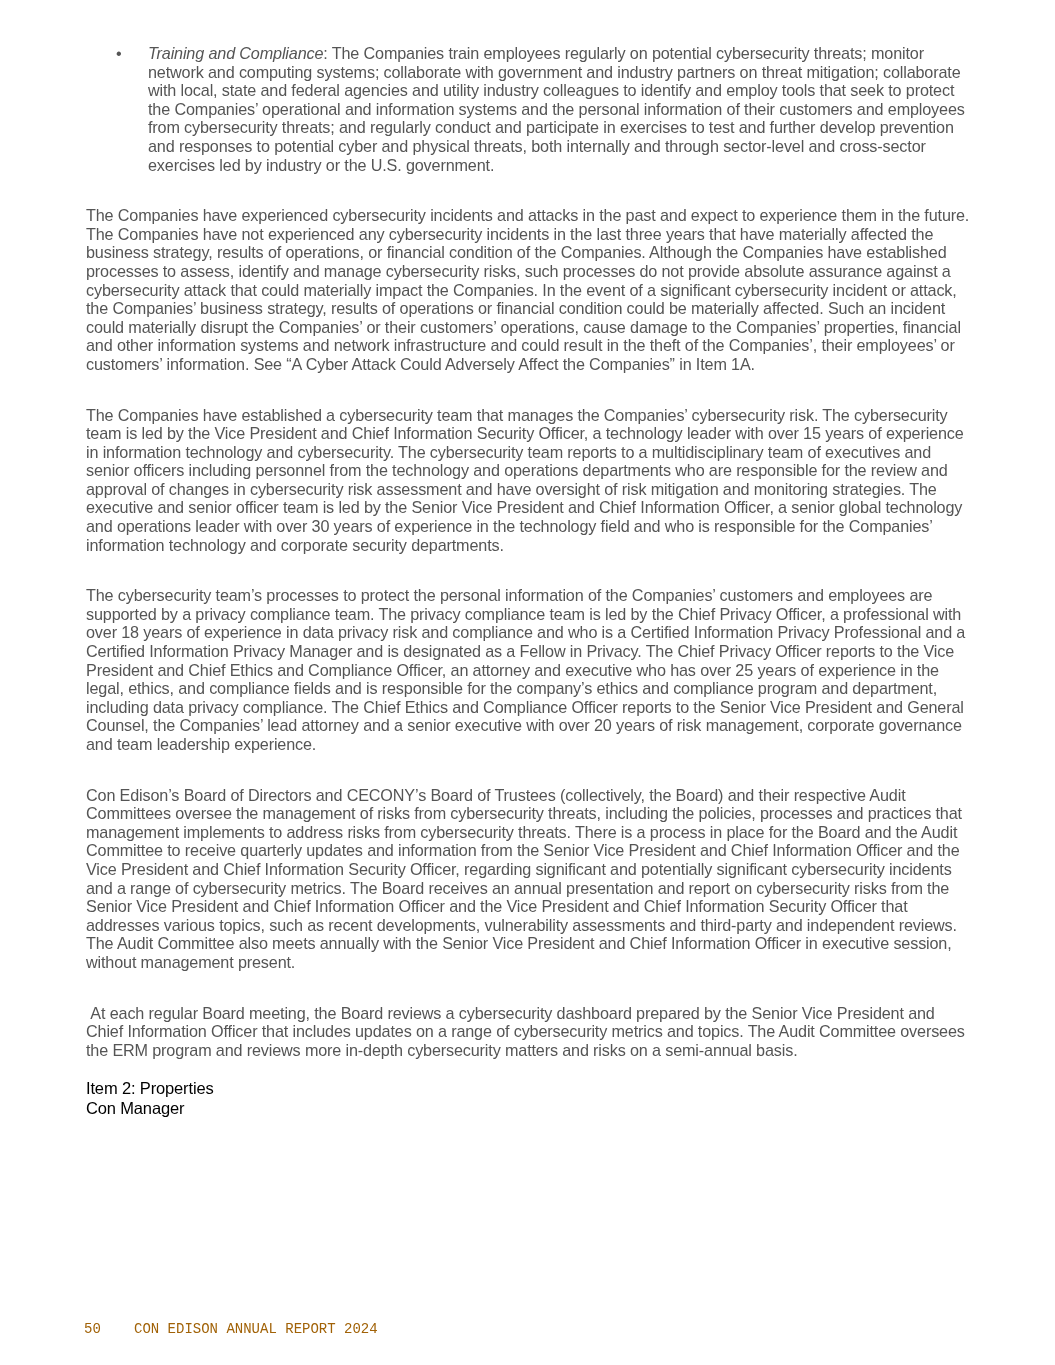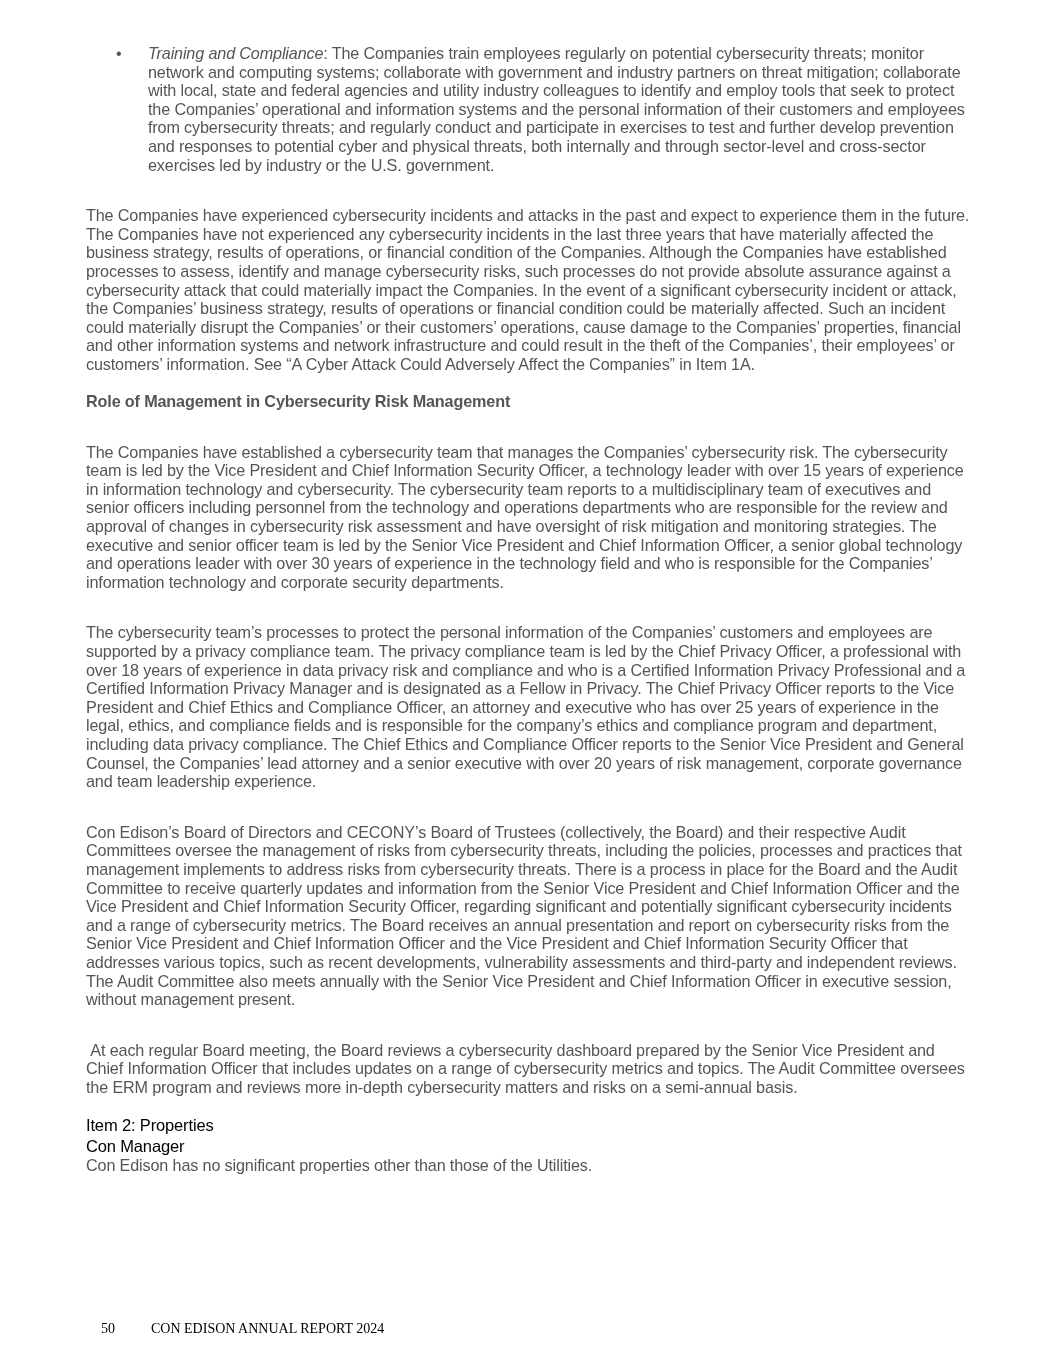--- a/index.html
+++ b/index.html
@@ -12,48 +12,46 @@
     }
     .bullet-list { margin: 0 0 19px 0; padding: 0; list-style: none; }
     .bullet-item { position: relative; padding-left: 62px; }
     .bullet-dot { position: absolute; left: 30px; top: 0; }
     .bullet-lead { font-style: italic; text-align: right; }
     p { margin: 0; }
     .para { margin-bottom: 18.6px; margin-top: 32px; }
     .heading { font-weight: bold; color: #555555; }
     .blue-heading { font-weight: normal; color: #000000; font-size: 16.5px; line-height: 20.5px; }
     .footer {
-      position: absolute; left: 101px; top: 1321px;
-      font-family: Liberation Serif, serif; font-size: 14px; color: #000000;
+      position: absolute; left: 84px; top: 1321px;
+      font-family: Liberation Mono, monospace; font-size: 14px; color: #a16207;
     }
     .footer span { display: inline-block; }
     .page-num { width: 50px; }
   </style>
 </head>
 <body>
 
 <div class="page">
   <ul class="bullet-list">
     <li class="bullet-item">
       <span class="bullet-dot">•</span>
       <span class="bullet-lead">Training and Compliance</span><span>: The Companies train employees regularly on potential cybersecurity threats; monitor network and computing systems; collaborate with government and industry partners on threat mitigation; collaborate with local, state and federal agencies and utility industry colleagues to identify and employ tools that seek to protect the Companies’ operational and information systems and the personal information of their customers and employees from cybersecurity threats; and regularly conduct and participate in exercises to test and further develop prevention and responses to potential cyber and physical threats, both internally and through sector-level and cross-sector exercises led by industry or the U.S. government.</span>
     </li>
   </ul>
 
   <p class="para">The Companies have experienced cybersecurity incidents and attacks in the past and expect to experience them in the future. The Companies have not experienced any cybersecurity incidents in the last three years that have materially affected the business strategy, results of operations, or financial condition of the Companies. Although the Companies have established processes to assess, identify and manage cybersecurity risks, such processes do not provide absolute assurance against a cybersecurity attack that could materially impact the Companies. In the event of a significant cybersecurity incident or attack, the Companies’ business strategy, results of operations or financial condition could be materially affected. Such an incident could materially disrupt the Companies’ or their customers’ operations, cause damage to the Companies’ properties, financial and other information systems and network infrastructure and could result in the theft of the Companies’, their employees’ or customers’ information. See “A Cyber Attack Could Adversely Affect the Companies” in Item 1A.</p>
 
-  <p class="heading">Role of Management in Cybersecurity Risk Management</p>
   <p class="para">The Companies have established a cybersecurity team that manages the Companies’ cybersecurity risk. The cybersecurity team is led by the Vice President and Chief Information Security Officer, a technology leader with over 15 years of experience in information technology and cybersecurity. The cybersecurity team reports to a multidisciplinary team of executives and senior officers including personnel from the technology and operations departments who are responsible for the review and approval of changes in cybersecurity risk assessment and have oversight of risk mitigation and monitoring strategies. The executive and senior officer team is led by the Senior Vice President and Chief Information Officer, a senior global technology and operations leader with over 30 years of experience in the technology field and who is responsible for the Companies’ information technology and corporate security departments.</p>
 
   <p class="para">The cybersecurity team’s processes to protect the personal information of the Companies’ customers and employees are supported by a privacy compliance team. The privacy compliance team is led by the Chief Privacy Officer, a professional with over 18 years of experience in data privacy risk and compliance and who is a Certified Information Privacy Professional and a Certified Information Privacy Manager and is designated as a Fellow in Privacy. The Chief Privacy Officer reports to the Vice President and Chief Ethics and Compliance Officer, an attorney and executive who has over 25 years of experience in the legal, ethics, and compliance fields and is responsible for the company’s ethics and compliance program and department, including data privacy compliance. The Chief Ethics and Compliance Officer reports to the Senior Vice President and General Counsel, the Companies’ lead attorney and a senior executive with over 20 years of risk management, corporate governance and team leadership experience.</p>
 
   <p class="para">Con Edison’s Board of Directors and CECONY’s Board of Trustees (collectively, the Board) and their respective Audit Committees oversee the management of risks from cybersecurity threats, including the policies, processes and practices that management implements to address risks from cybersecurity threats. There is a process in place for the Board and the Audit Committee to receive quarterly updates and information from the Senior Vice President and Chief Information Officer and the Vice President and Chief Information Security Officer, regarding significant and potentially significant cybersecurity incidents and a range of cybersecurity metrics. The Board receives an annual presentation and report on cybersecurity risks from the Senior Vice President and Chief Information Officer and the Vice President and Chief Information Security Officer that addresses various topics, such as recent developments, vulnerability assessments and third-party and independent reviews. The Audit Committee also meets annually with the Senior Vice President and Chief Information Officer in executive session, without management present.</p>
 
   <p class="para" style="white-space: pre-wrap;"> At each regular Board meeting, the Board reviews a cybersecurity dashboard prepared by the Senior Vice President and Chief Information Officer that includes updates on a range of cybersecurity metrics and topics. The Audit Committee oversees the ERM program and reviews more in-depth cybersecurity matters and risks on a semi-annual basis.</p>
 
   <p class="blue-heading">Item 2: Properties</p>
   <p class="blue-heading">Con Manager</p>
-  <p>Con Edison has no significant properties other than those of the Utilities.</p>
 </div>
 
 <div class="footer">
   <span class="page-num">50</span><span>CON EDISON ANNUAL REPORT 2024</span>
 </div>
 
 </body></html>

